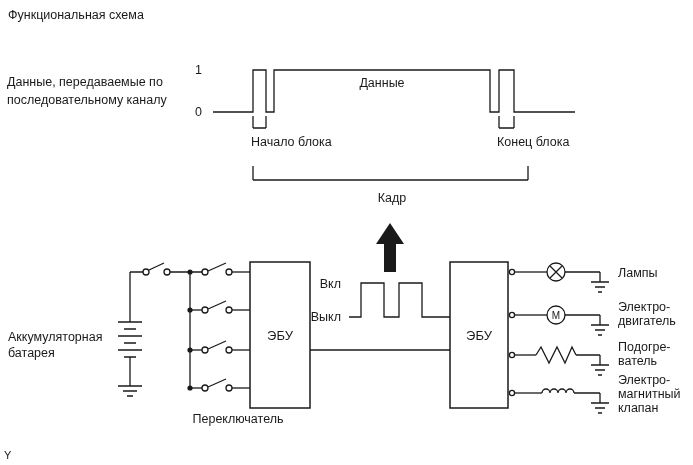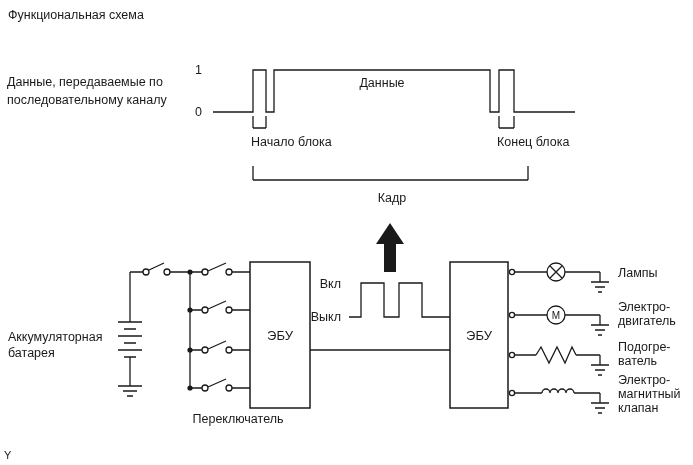--- a/index.html
+++ b/index.html
@@ -2,21 +2,20 @@
 <html><head>
 <meta charset="utf-8">
 <style>
   html,body{margin:0;padding:0;background:#ffffff;}
   .canvas{
     position:relative;
     width:693px;height:465px;
     background:#ffffff;
     font-family:"Liberation Sans", sans-serif;
     overflow:hidden;
-    border-radius:18px;
   }
   svg{position:absolute;left:0;top:0;}
   svg text{
     font-family:"Liberation Sans", sans-serif;
     font-size:12.5px;
     fill:#1a1a1a;
   }
   .ln{stroke:#1a1a1a;stroke-width:1.3;fill:none;}
   .box{stroke:#1a1a1a;stroke-width:1.5;fill:#ffffff;}
   .dot{fill:#1a1a1a;stroke:none;}

